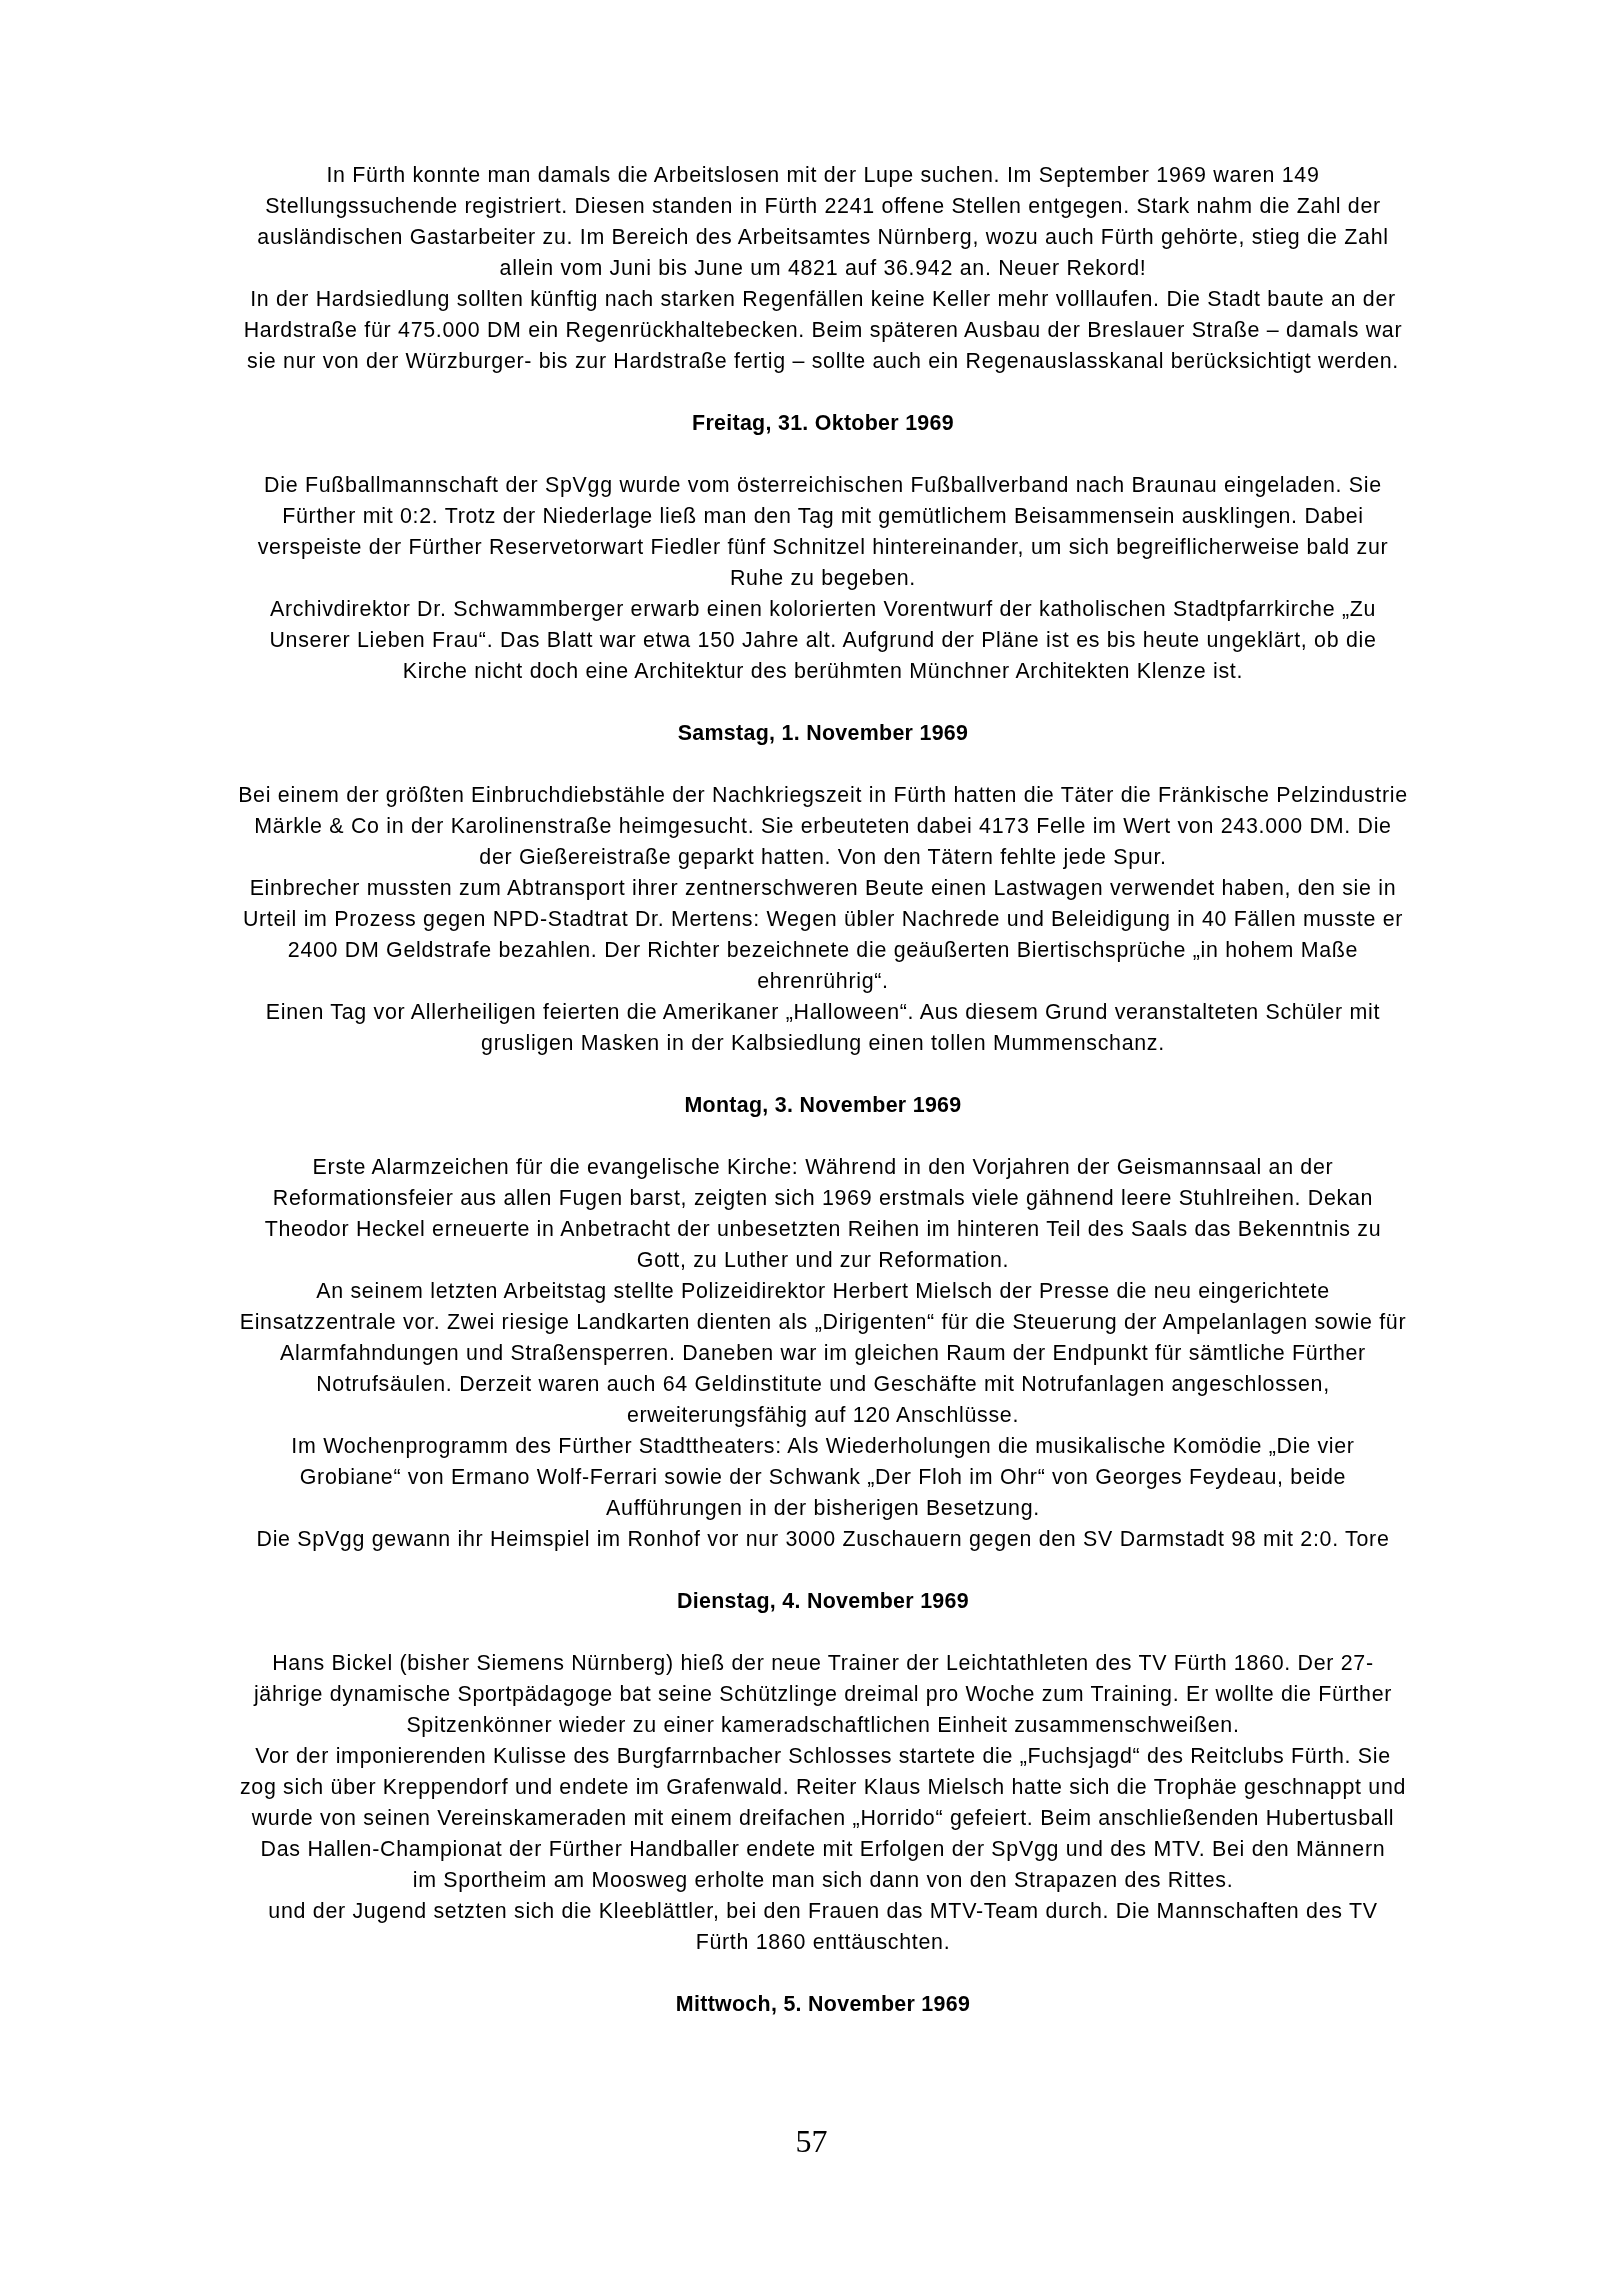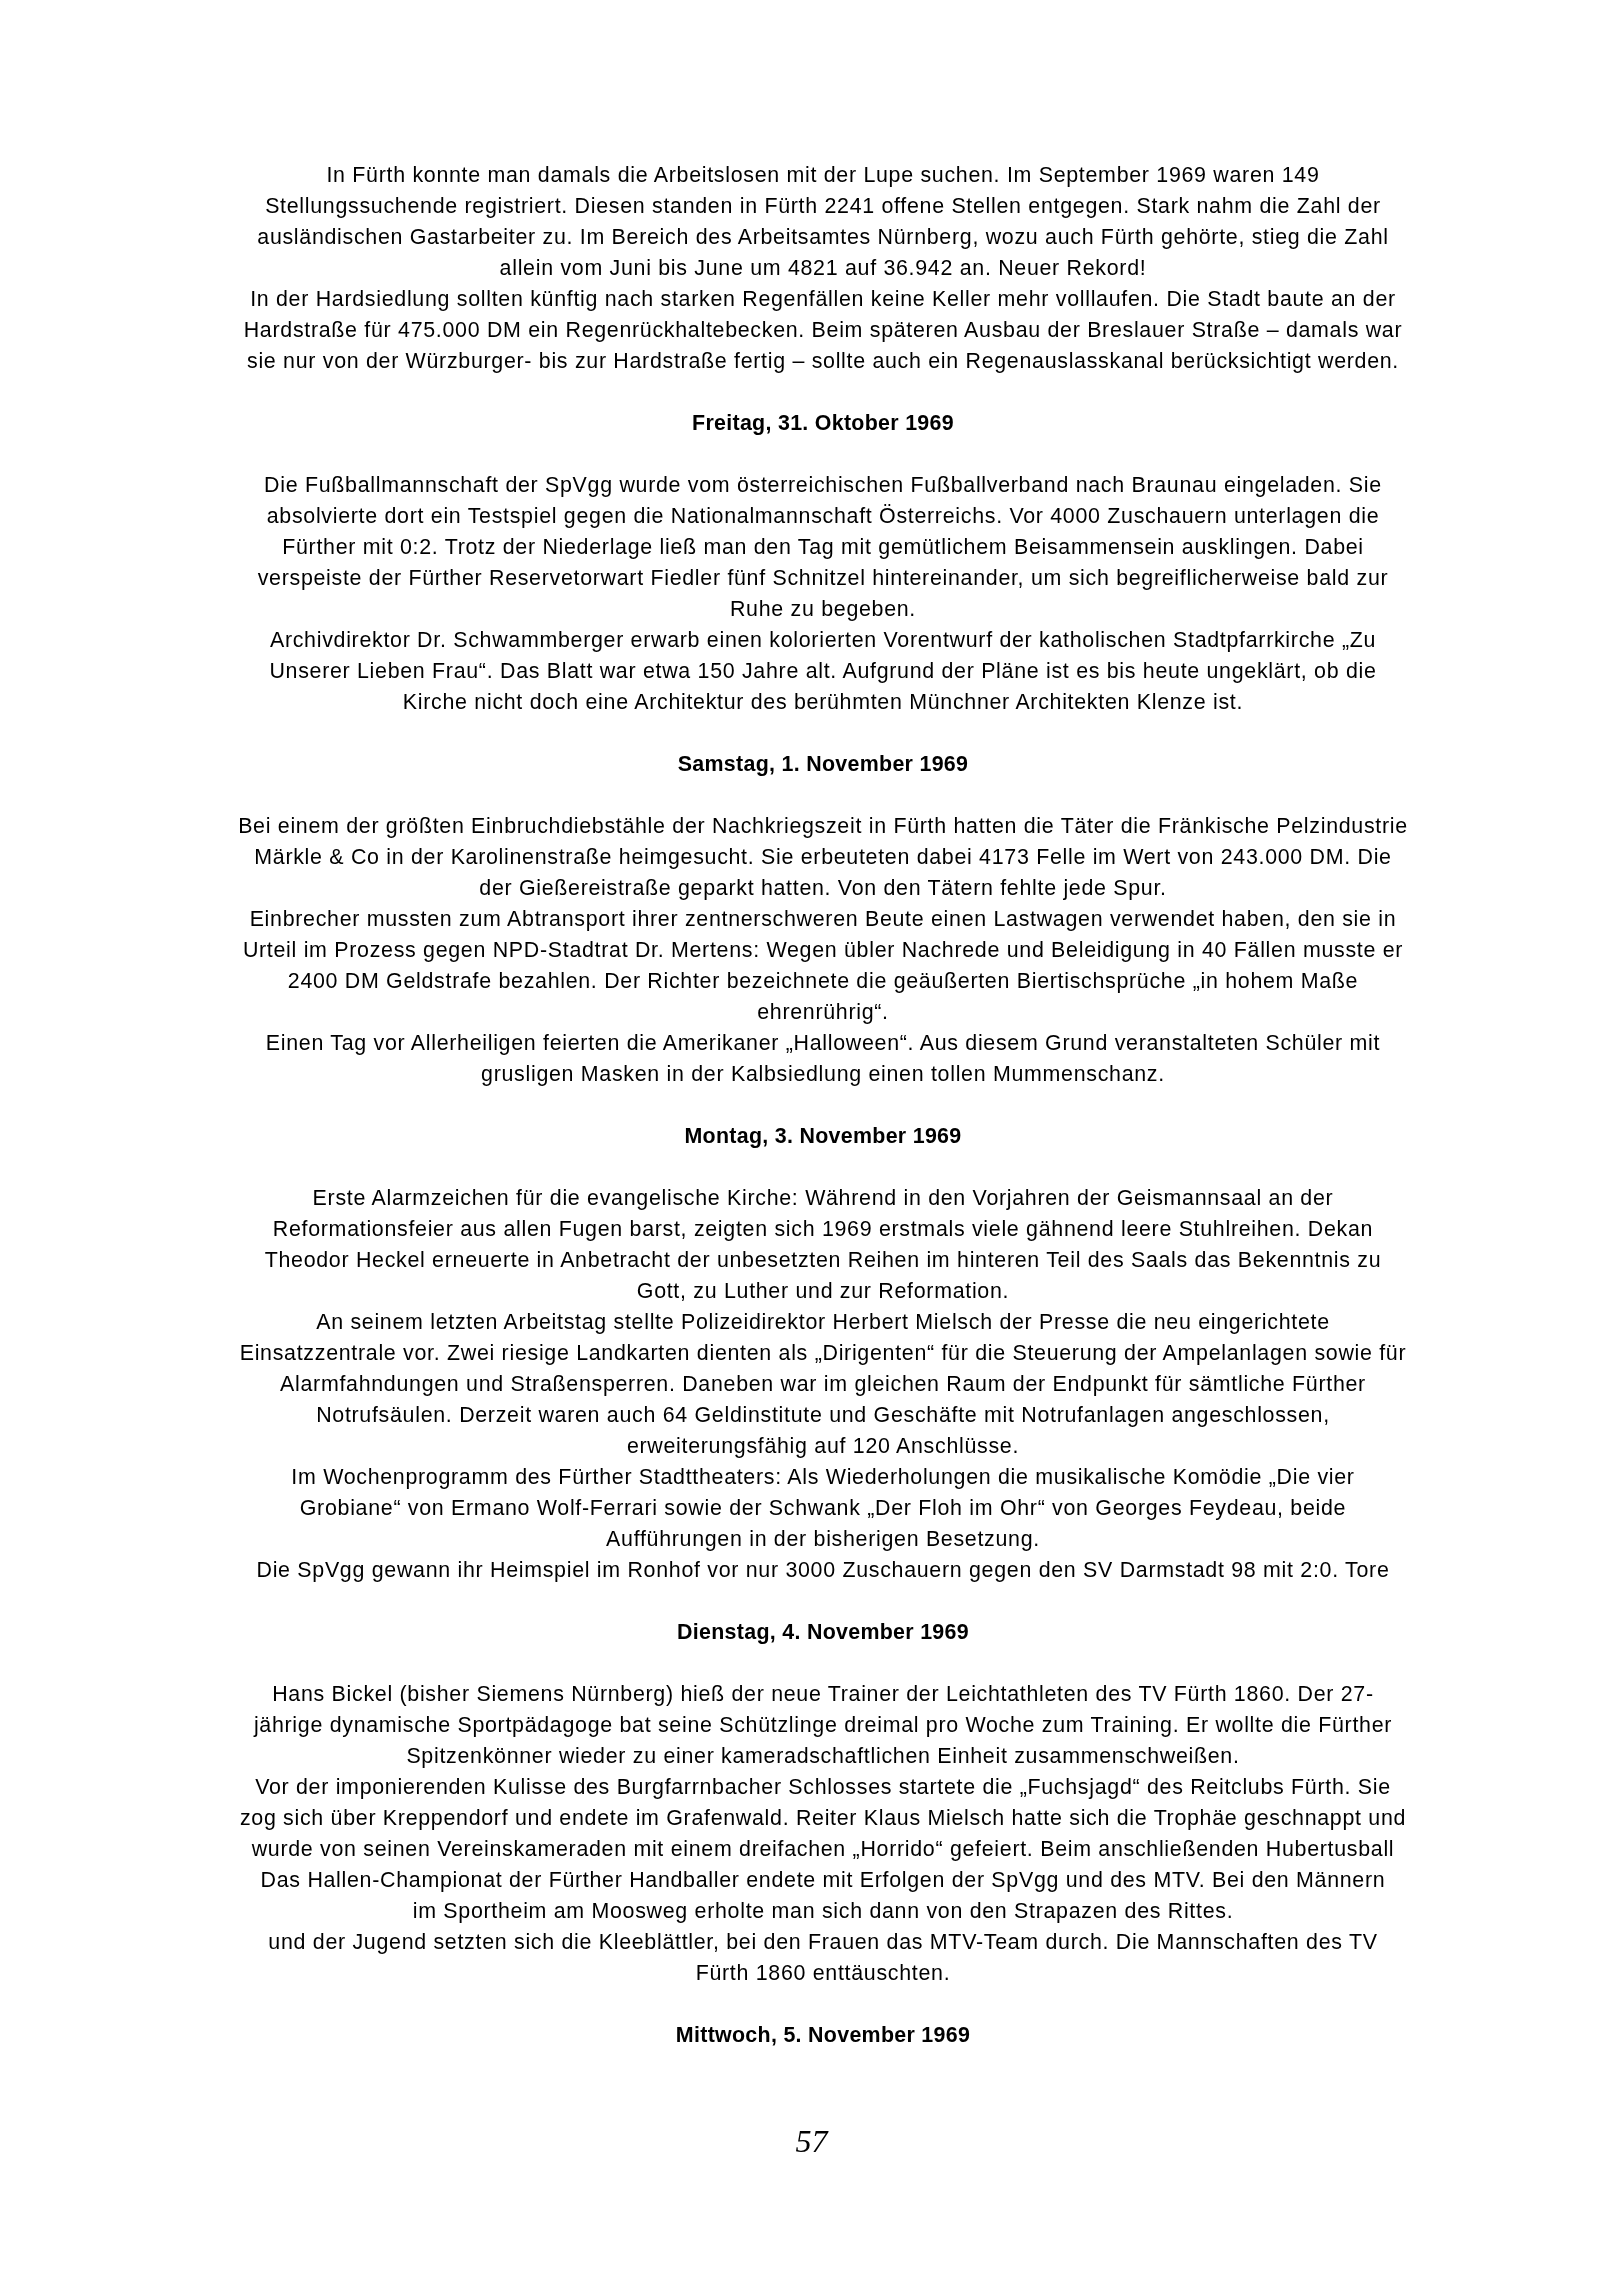--- a/index.html
+++ b/index.html
@@ -43,21 +43,20 @@
   }
   .page-number {
     position: absolute;
     left: 0;
     width: 1623px;
     top: 2122px;
     text-align: center;
     font-family: "Liberation Serif", "DejaVu Serif", serif;
     font-size: 32px;
     line-height: 38px;
-    font-style: italic;
   }
 </style>
 </head>
 <body>
 
 <div class="page-body">
 
   <div class="paragraph">
     <span class="line">In Fürth konnte man damals die Arbeitslosen mit der Lupe suchen. Im September 1969 waren 149</span>
     <span class="line">Stellungssuchende registriert. Diesen standen in Fürth 2241 offene Stellen entgegen. Stark nahm die Zahl der</span>
@@ -67,21 +66,20 @@
     <span class="line">Hardstraße für 475.000 DM ein Regenrückhaltebecken. Beim späteren Ausbau der Breslauer Straße – damals war</span>
     <span class="line">sie nur von der Würzburger- bis zur Hardstraße fertig – sollte auch ein Regenauslasskanal berücksichtigt werden.</span>
   </div>
 
   <span class="blank"></span>
 
   <div class="section">
     <span class="heading">Freitag, 31. Oktober 1969</span>
     <span class="blank"></span>
     <span class="line">Die Fußballmannschaft der SpVgg wurde vom österreichischen Fußballverband nach Braunau eingeladen. Sie</span>
-    <span class="line">absolvierte dort ein Testspiel gegen die Nationalmannschaft Österreichs. Vor 4000 Zuschauern unterlagen die</span>
     <span class="line">Fürther mit 0:2. Trotz der Niederlage ließ man den Tag mit gemütlichem Beisammensein ausklingen. Dabei</span>
     <span class="line">verspeiste der Fürther Reservetorwart Fiedler fünf Schnitzel hintereinander, um sich begreiflicherweise bald zur</span>
     <span class="line">Ruhe zu begeben.</span>
     <span class="line">Archivdirektor Dr. Schwammberger erwarb einen kolorierten Vorentwurf der katholischen Stadtpfarrkirche „Zu</span>
     <span class="line">Unserer Lieben Frau“. Das Blatt war etwa 150 Jahre alt. Aufgrund der Pläne ist es bis heute ungeklärt, ob die</span>
     <span class="line">Kirche nicht doch eine Architektur des berühmten Münchner Architekten Klenze ist.</span>
   </div>
 
   <span class="blank"></span>
 

